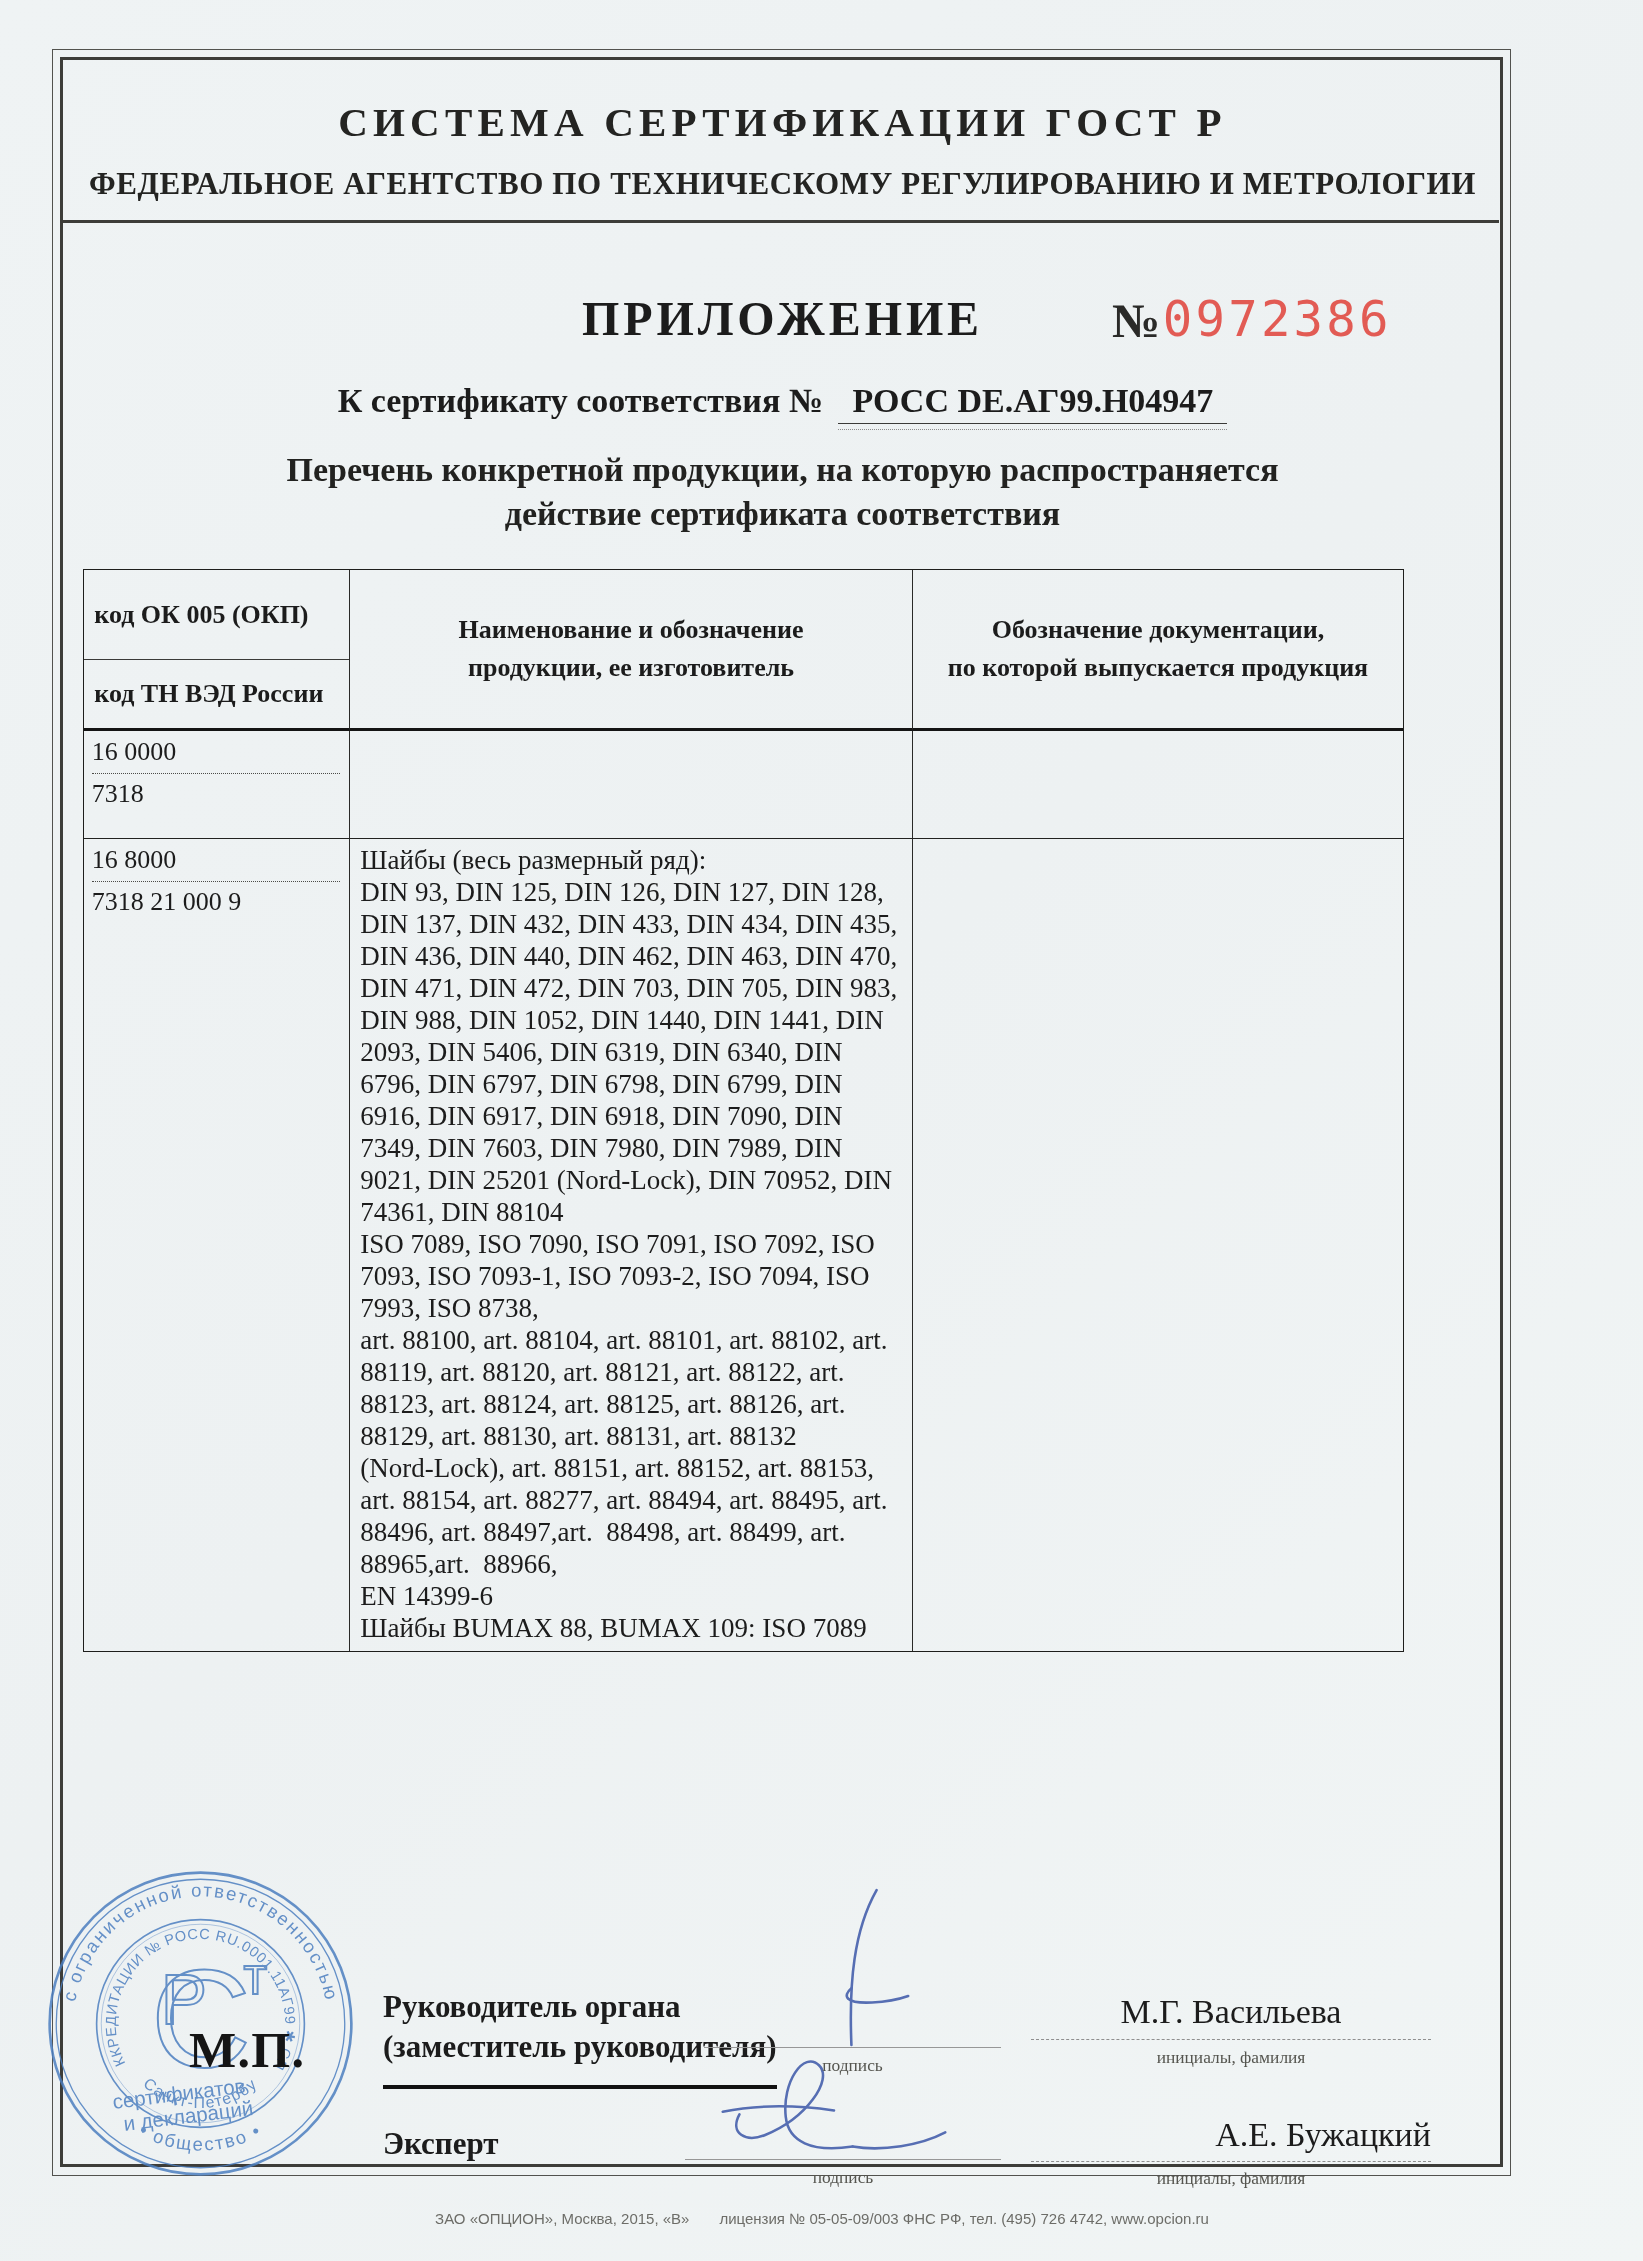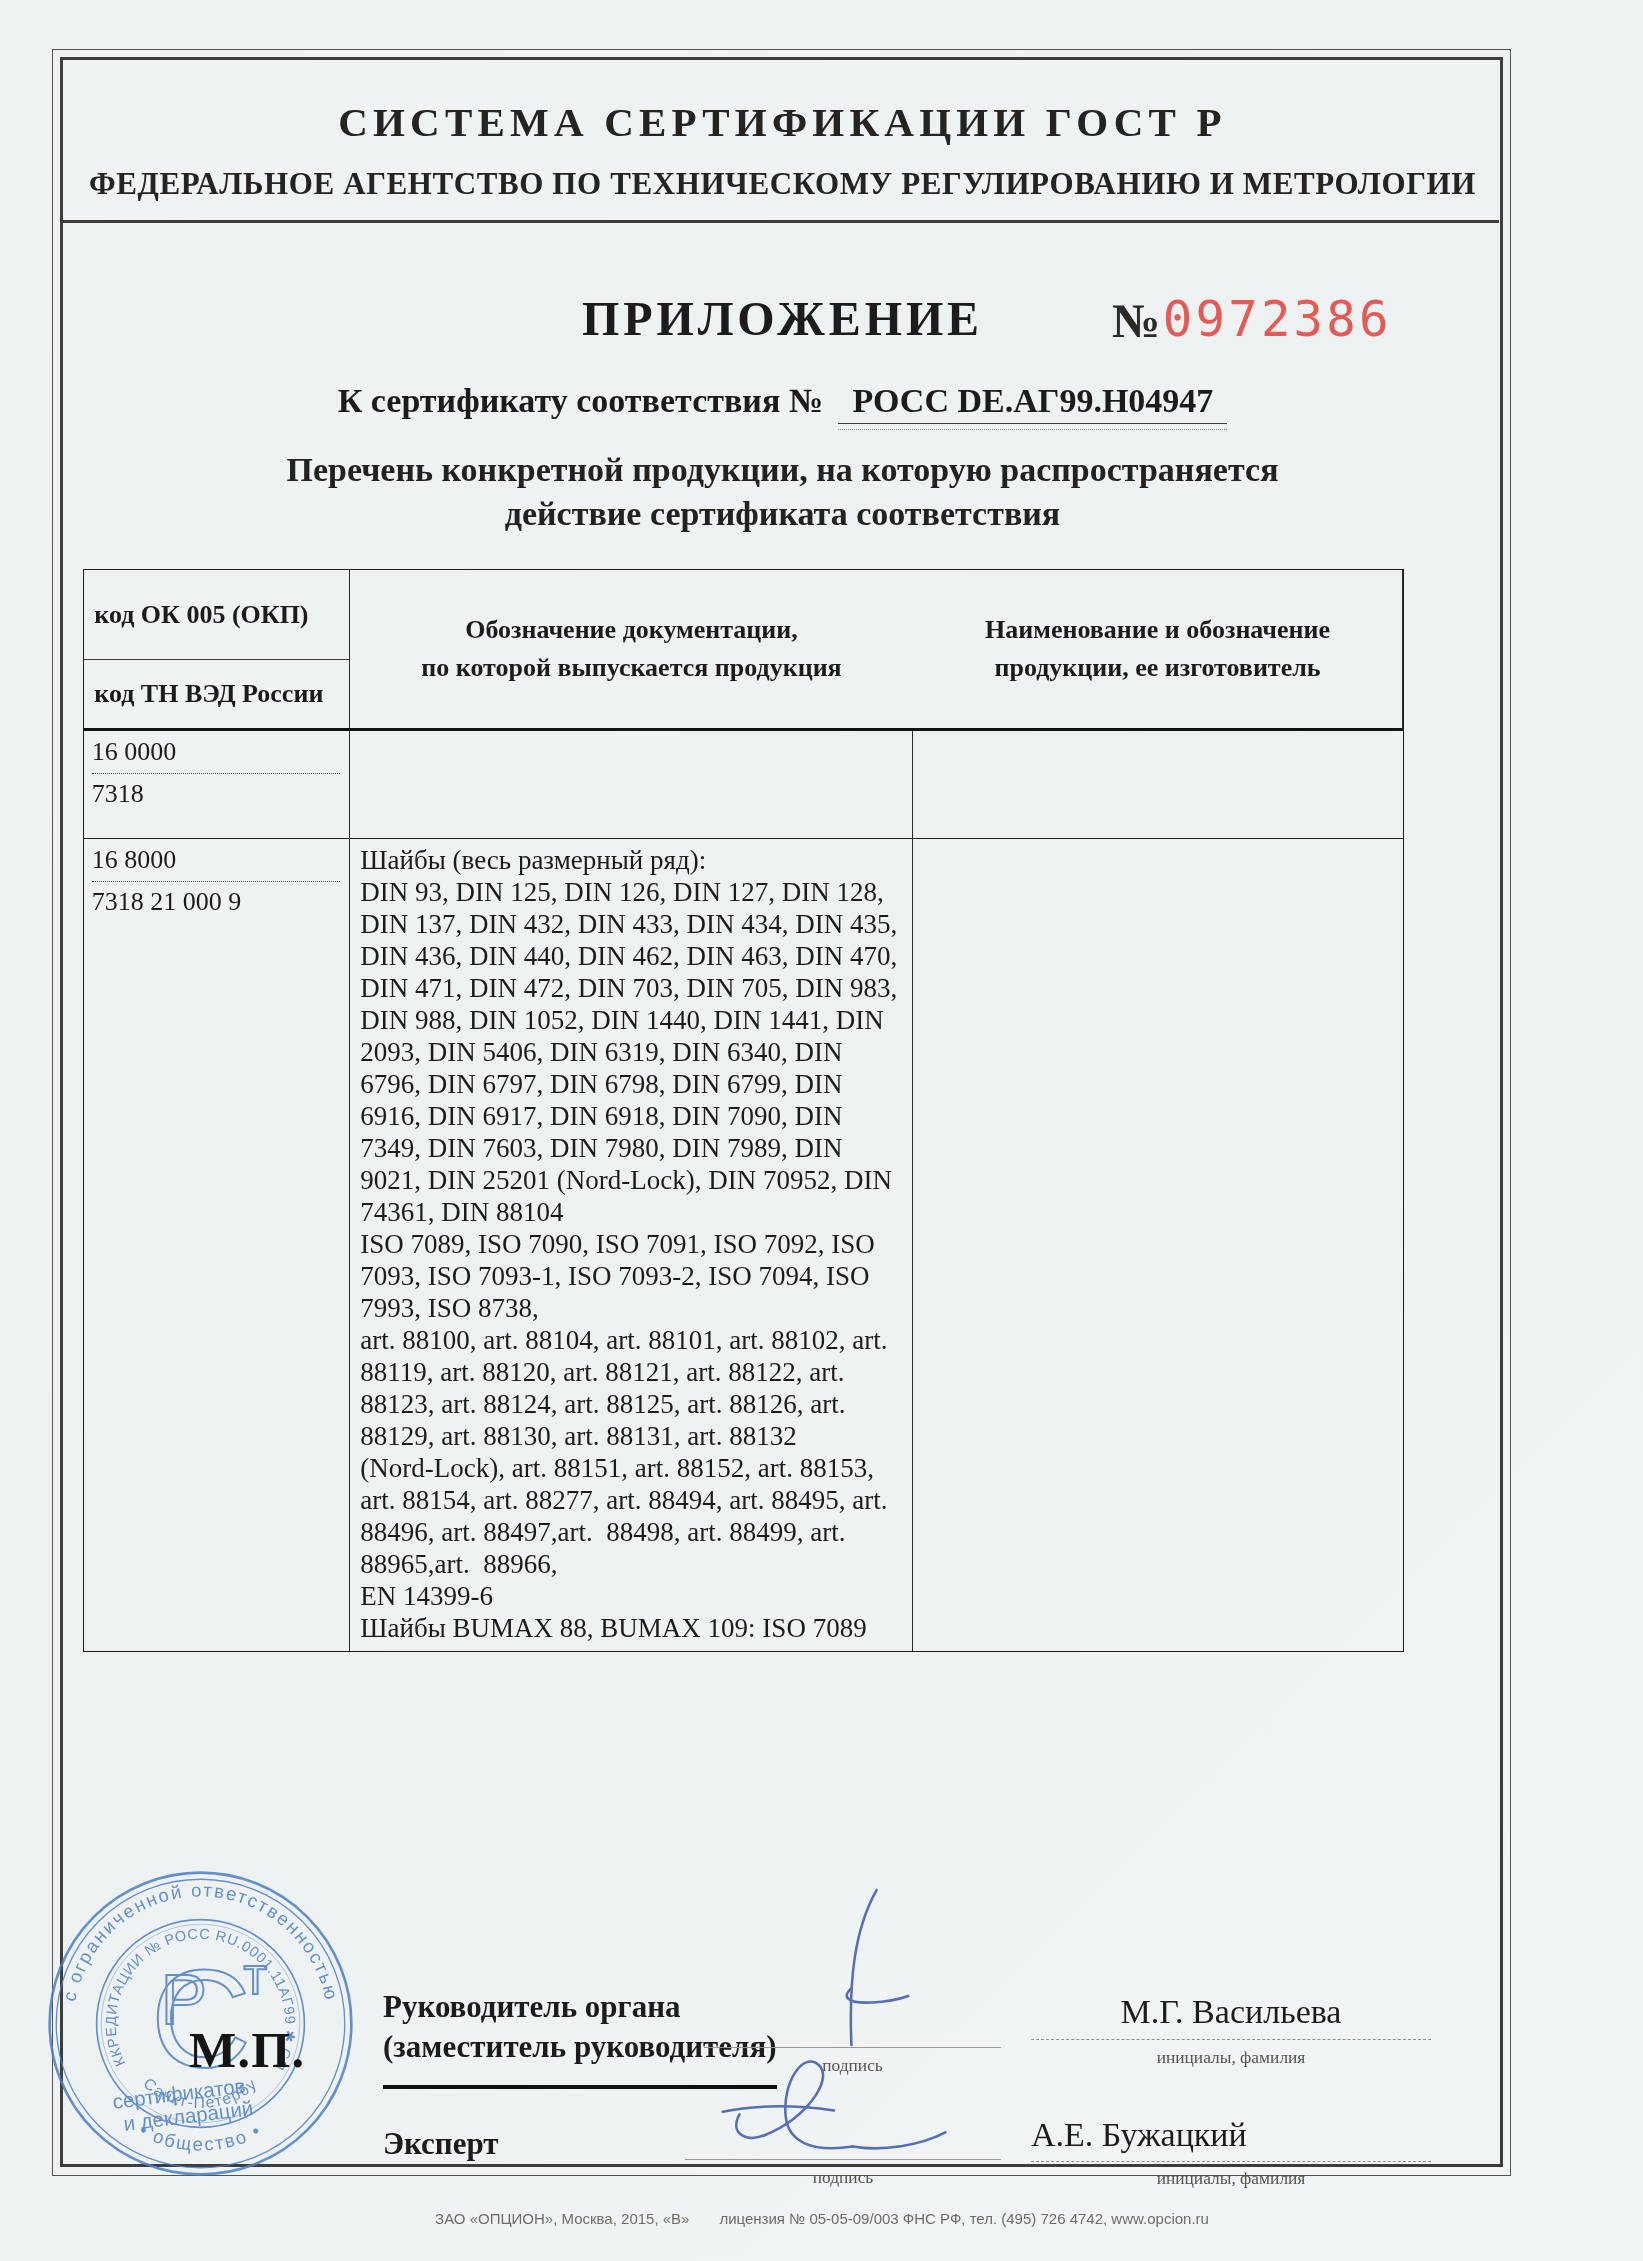--- a/index.html
+++ b/index.html
@@ -116,21 +116,21 @@
   .sig-line-1 { left: 704px; top: 2047px; width: 297px; }
   .sig-line-2 { left: 685px; top: 2159px; width: 316px; }
   .name-line-1 { left: 1031px; top: 2039px; width: 400px; }
   .name-line-2 { left: 1031px; top: 2161px; width: 400px; }
   .small-cap { position: absolute; text-align: center; font-size: 17.4px; color: #55554f; }
   .cap-sign-1 { left: 704px; top: 2055px; width: 297px; }
   .cap-sign-2 { left: 685px; top: 2167px; width: 316px; }
   .cap-name-1 { left: 1031px; top: 2047px; width: 400px; }
   .cap-name-2 { left: 1031px; top: 2168px; width: 400px; }
   .name-1 { position: absolute; left: 1031px; top: 1993px; width: 400px; text-align: center; font-size: 34px; }
-  .name-2 { position: absolute; left: 1031px; top: 2116px; width: 400px; text-align: left; font-size: 34px; }
+  .name-2 { position: absolute; left: 1031px; top: 2116px; width: 400px; text-align: right; font-size: 34px; }
   .sig-svg { position: absolute; }
   .sig-svg-1 { left: 770px; top: 1885px; width: 168px; height: 171px; }
   .sig-svg-2 { left: 715px; top: 2055px; width: 238px; height: 111px; }
 
   .footer-line {
     position: absolute; left: 0; top: 2210px; width: 1644px;
     display: flex; justify-content: center; gap: 30px;
     font-family: "Liberation Sans", sans-serif;
     font-size: 15px; color: #6d6d68;
   }
@@ -161,24 +161,24 @@
 
   <div class="purpose-1">Перечень конкретной продукции,  на которую распространяется</div>
   <div class="purpose-2">действие сертификата соответствия</div>
 
   <div class="ctable">
 
     <div class="cell hdr hdr-col1">
       <div class="h-top">код ОК 005 (ОКП)</div>
       <div class="h-bot">код ТН ВЭД России</div>
     </div>
+    <div class="cell hdr hdr-colx">Наименование и обозначение
+продукции, ее изготовитель</div>
     <div class="cell hdr hdr-colx last-col">Обозначение документации,
 по которой выпускается продукция</div>
-    <div class="cell hdr hdr-colx">Наименование и обозначение
-продукции, ее изготовитель</div>
 
     <div class="cell row1 code-cell">
       <div class="code-top">16 0000</div>
       <div class="code-bot">7318</div>
     </div>
     <div class="cell row1 empty-cell"></div>
     <div class="cell row1 empty-cell last-col"></div>
 
     <div class="cell bottom-row code-cell">
       <div class="code-top">16 8000</div>

